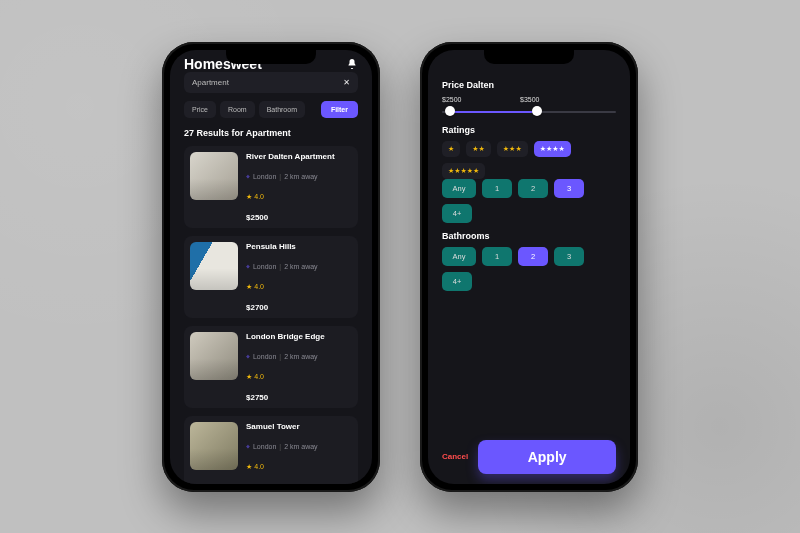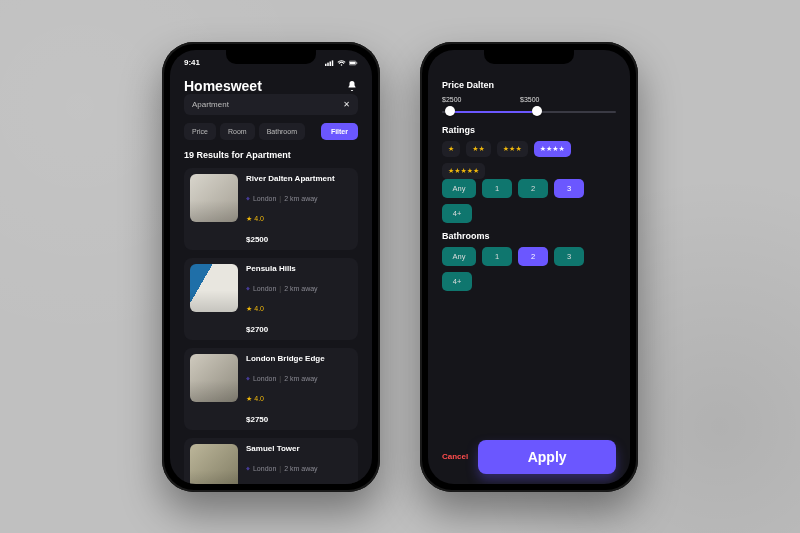--- a/index.html
+++ b/index.html
@@ -114,39 +114,20 @@
     text-align: center; padding: 9px 0; border-radius: 8px;
     box-shadow: 0 6px 12px rgba(107,87,255,.35);
   }
 </style>
 </head>
 <body>
 
 <div class="phone">
   <div class="notch"></div>
   <div class="screen">
-    <div class="status-bar">
-      <span>9:41</span>
-      <span class="status-icons">
-        <svg viewBox="0 0 12 8">
-            <rect x="0" y="5" width="2" height="3"></rect>
-            <rect x="3" y="3.5" width="2" height="4.5"></rect>
-            <rect x="6" y="2" width="2" height="6"></rect>
-            <rect x="9" y="0.5" width="2" height="7.5"></rect>
-          </svg>
-        <svg viewBox="0 0 12 8">
-            <path d="M6 7.5a1 1 0 100-2 1 1 0 000 2zM2.2 4.2a5.4 5.4 0 017.6 0l-1 1a4 4 0 00-5.6 0zM.6 2.6a7.6 7.6 0 0110.8 0l-1 1a6.2 6.2 0 00-8.8 0z"></path>
-          </svg>
-        <svg viewBox="0 0 14 8">
-            <rect x="0" y="1" width="11" height="6" rx="1.5" fill="none" stroke="#fff" stroke-width="0.8"></rect>
-            <rect x="1" y="2" width="9" height="4" rx="0.8"></rect>
-            <rect x="11.6" y="2.8" width="1.2" height="2.4" rx="0.6"></rect>
-          </svg>
-      </span>
-    </div>
     <div class="content">
       <div class="header">
         <div class="app-title">Homesweet</div>
         <svg class="bell" viewBox="0 0 24 24" fill="#fff">
             <path d="M12 2a5 5 0 00-5 5v3.3L5 14v1h14v-1l-2-3.7V7a5 5 0 00-5-5zm0 20a2.5 2.5 0 002.45-2h-4.9A2.5 2.5 0 0012 22z"></path>
           </svg>
       </div>
 
       <div class="search-row">
         <span>Apartment</span>
@@ -154,21 +135,21 @@
       </div>
 
       <div class="chips-row">
         <div class="chip">Price</div>
         <div class="chip">Room</div>
         <div class="chip">Bathroom</div>
         <div class="filter-btn">Filter</div>
       </div>
 
       <div class="results-title">
-        <span>19 Results for </span><span>Apartment</span>
+        <span>27 Results for </span><span>Apartment</span>
       </div>
 
       <div class="list">
         <div class="card">
           <div class="thumb"></div>
           <div class="card-body">
             <div class="card-title">River Dalten Apartment</div>
             <div class="meta">
               <span class="pin">⌖</span>
               <span>London</span>

